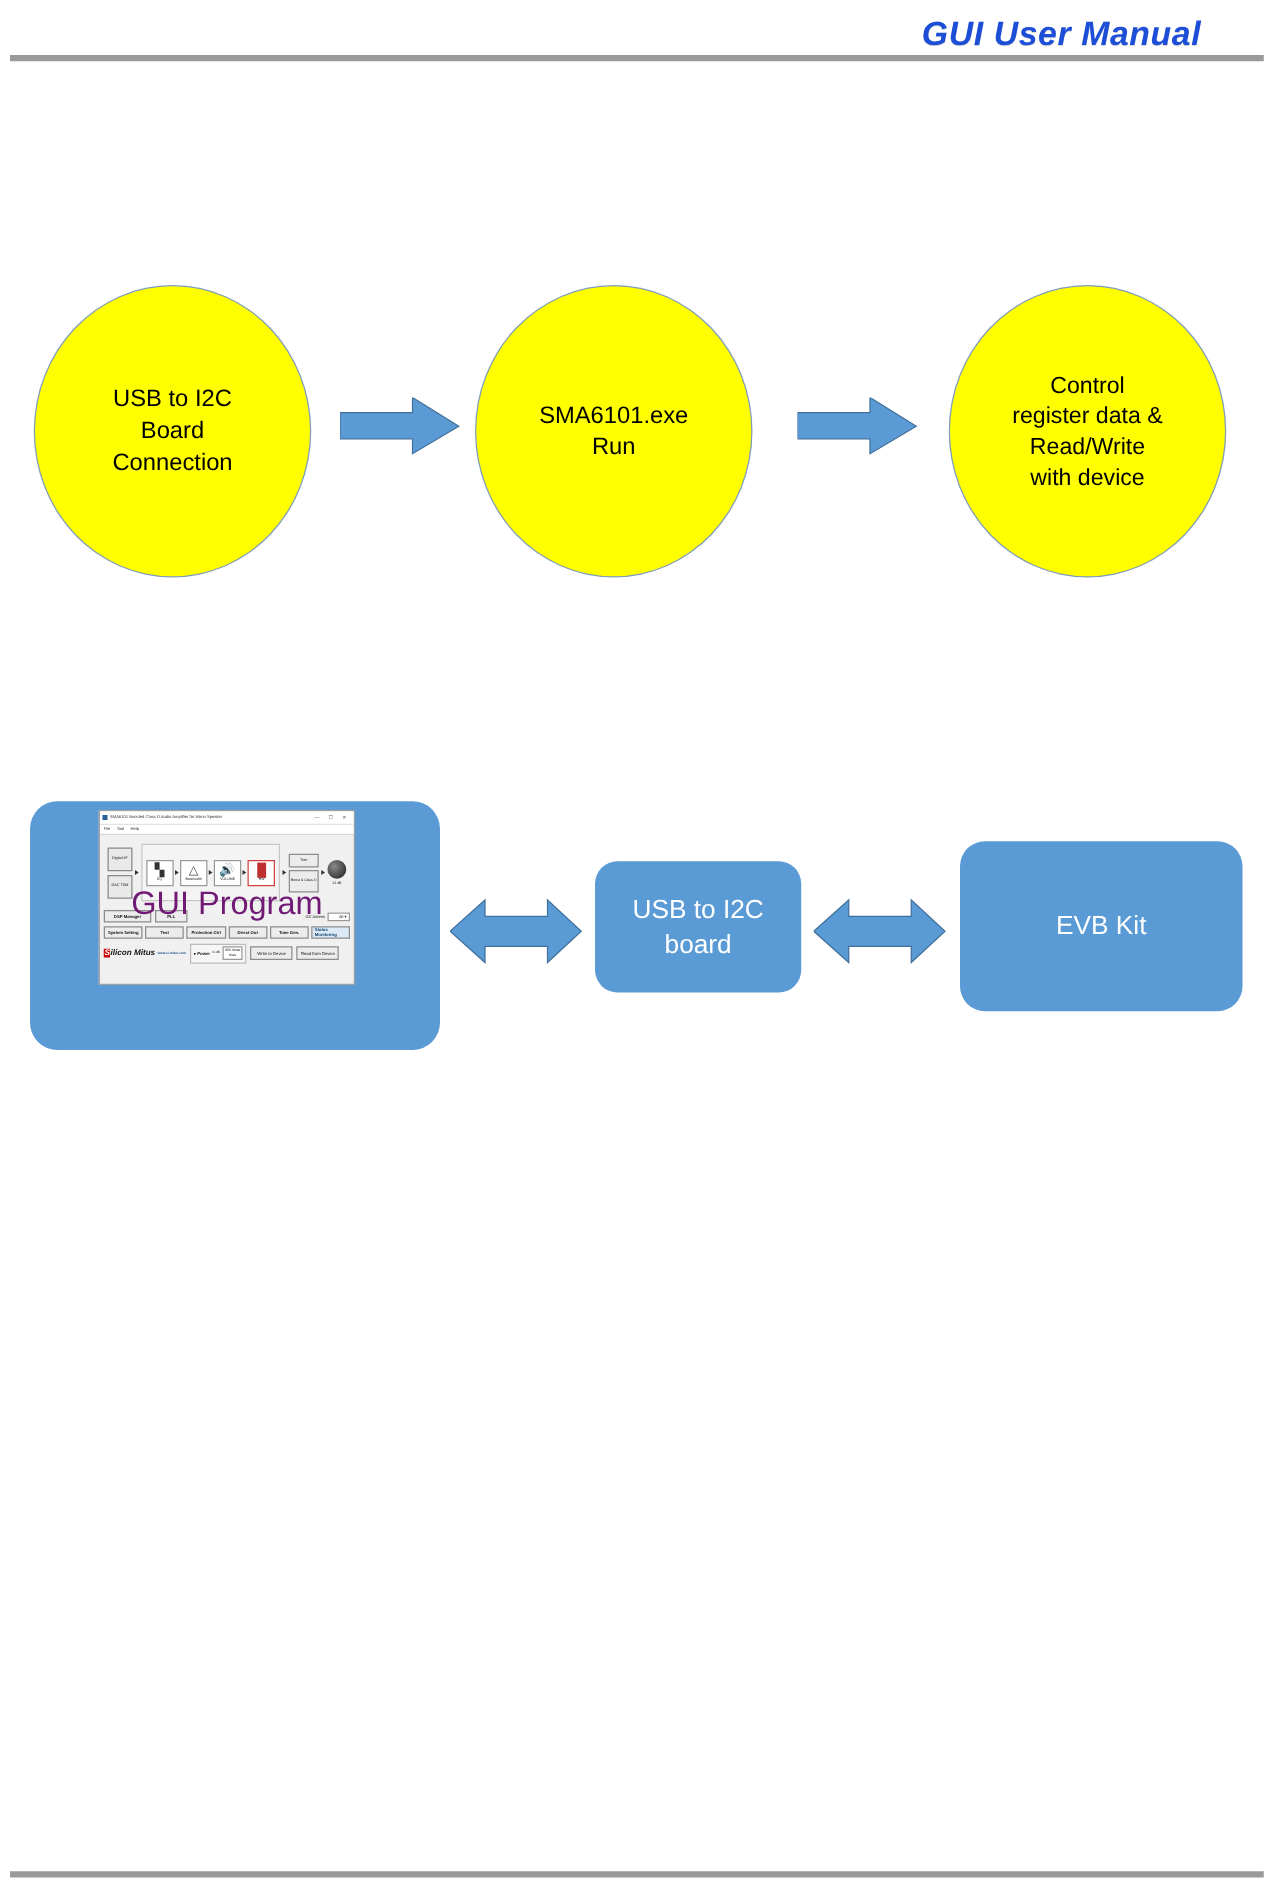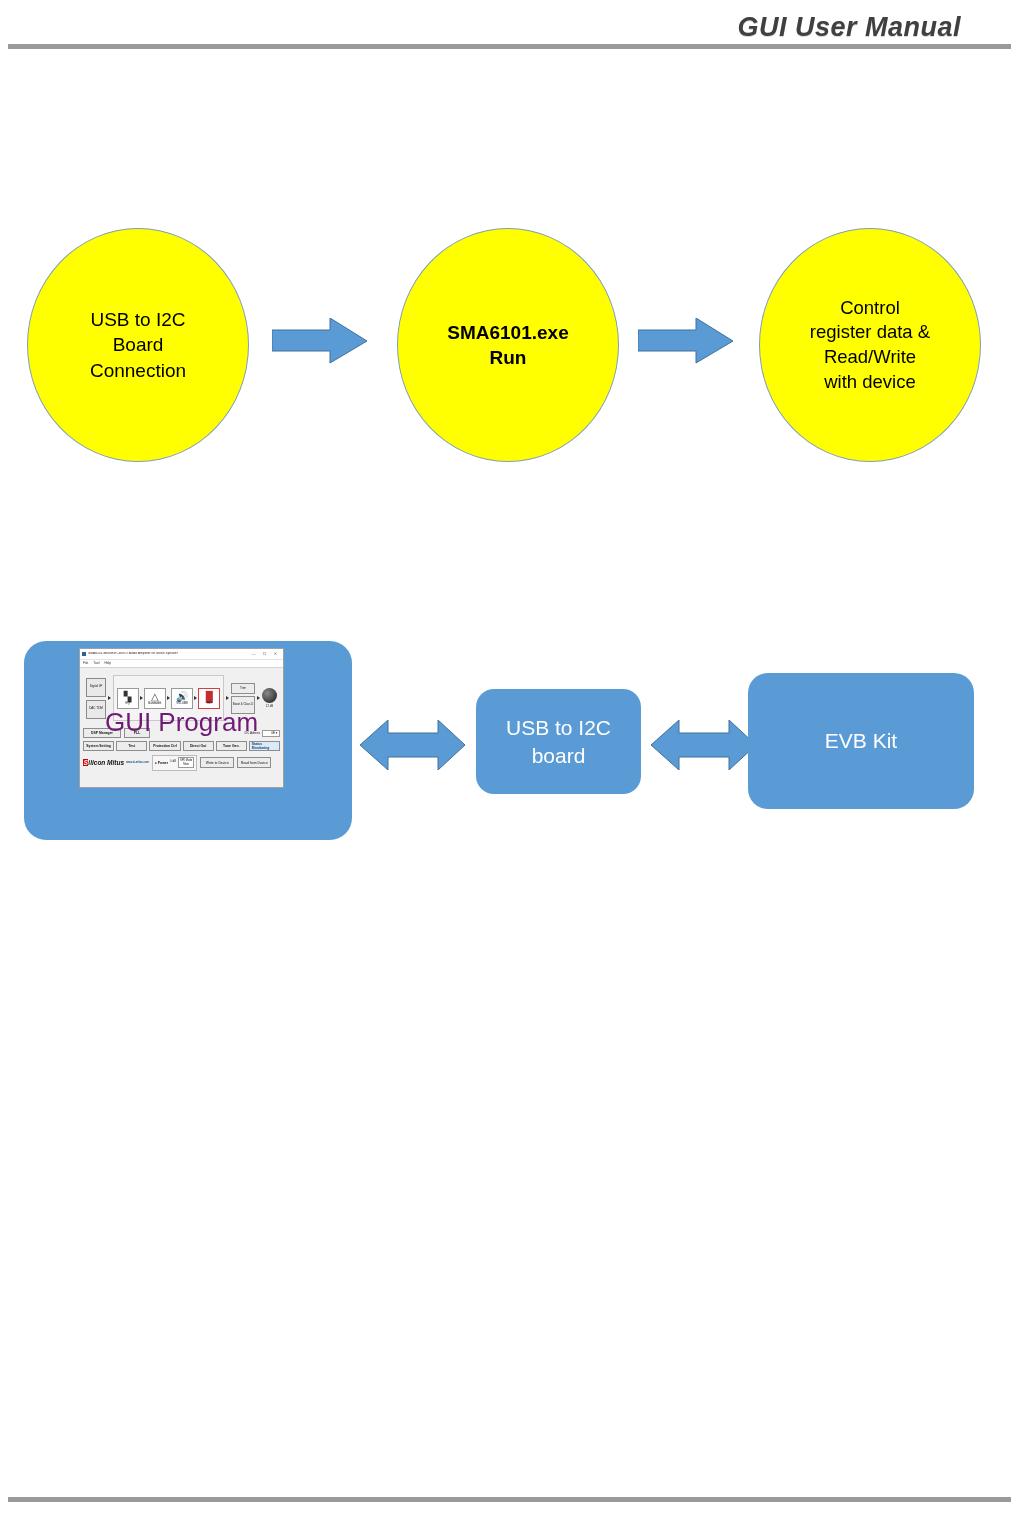--- a/index.html
+++ b/index.html
@@ -22,21 +22,21 @@
     width: 1019px;
     height: 50px;
   }
   #header-title {
     position: absolute;
     right: 58px;
     top: 12px;
     font-size: 27px;
     font-weight: bold;
     font-style: italic;
-    color: #404040;
+    color: #1d4ed8;
     letter-spacing: 0.5px;
     white-space: nowrap;
     text-shadow: 0 1px 0 #d8d8d8;
   }
   #header-rule {
     position: absolute;
     left: 8px;
     top: 44px;
     width: 1003px;
     height: 5px;
@@ -64,21 +64,21 @@
   }
   .flow-circle .circle-label {
     text-align: center;
     color: #000000;
     font-size: 19px;
     line-height: 1.33;
     white-space: pre-line;
     padding: 0 14px;
   }
   #circle-usb      { left: 27px;  top: 228px; width: 222px; height: 234px; }
-  #circle-exe      { left: 397px; top: 228px; width: 222px; height: 234px; font-weight: bold; }
+  #circle-exe      { left: 380px; top: 228px; width: 222px; height: 234px; }
   #circle-control  { left: 759px; top: 228px; width: 222px; height: 234px; justify-content: center; }
   #circle-control .circle-label { font-size: 18.5px; }
 
   
   .arrow-right {
     position: absolute;
   }
   #arrow-1 { left: 272px; top: 318px; }
   #arrow-2 { left: 638px; top: 318px; }
 
@@ -112,21 +112,21 @@
     width: 100%;
     text-align: center;
     color: #ffffff;
     font-size: 25px;
   }
   #box-usb-board {
     left: 476px; top: 689px;
     width: 165px; height: 105px;
   }
   #box-evb {
-    left: 748px; top: 673px;
+    left: 768px; top: 673px;
     width: 226px; height: 136px;
     border-radius: 20px;
   }
 
   
   .arrow-double { position: absolute; }
   #arrow-d1 { left: 360px; top: 718px; }
   #arrow-d2 { left: 651px; top: 718px; }
 
   

